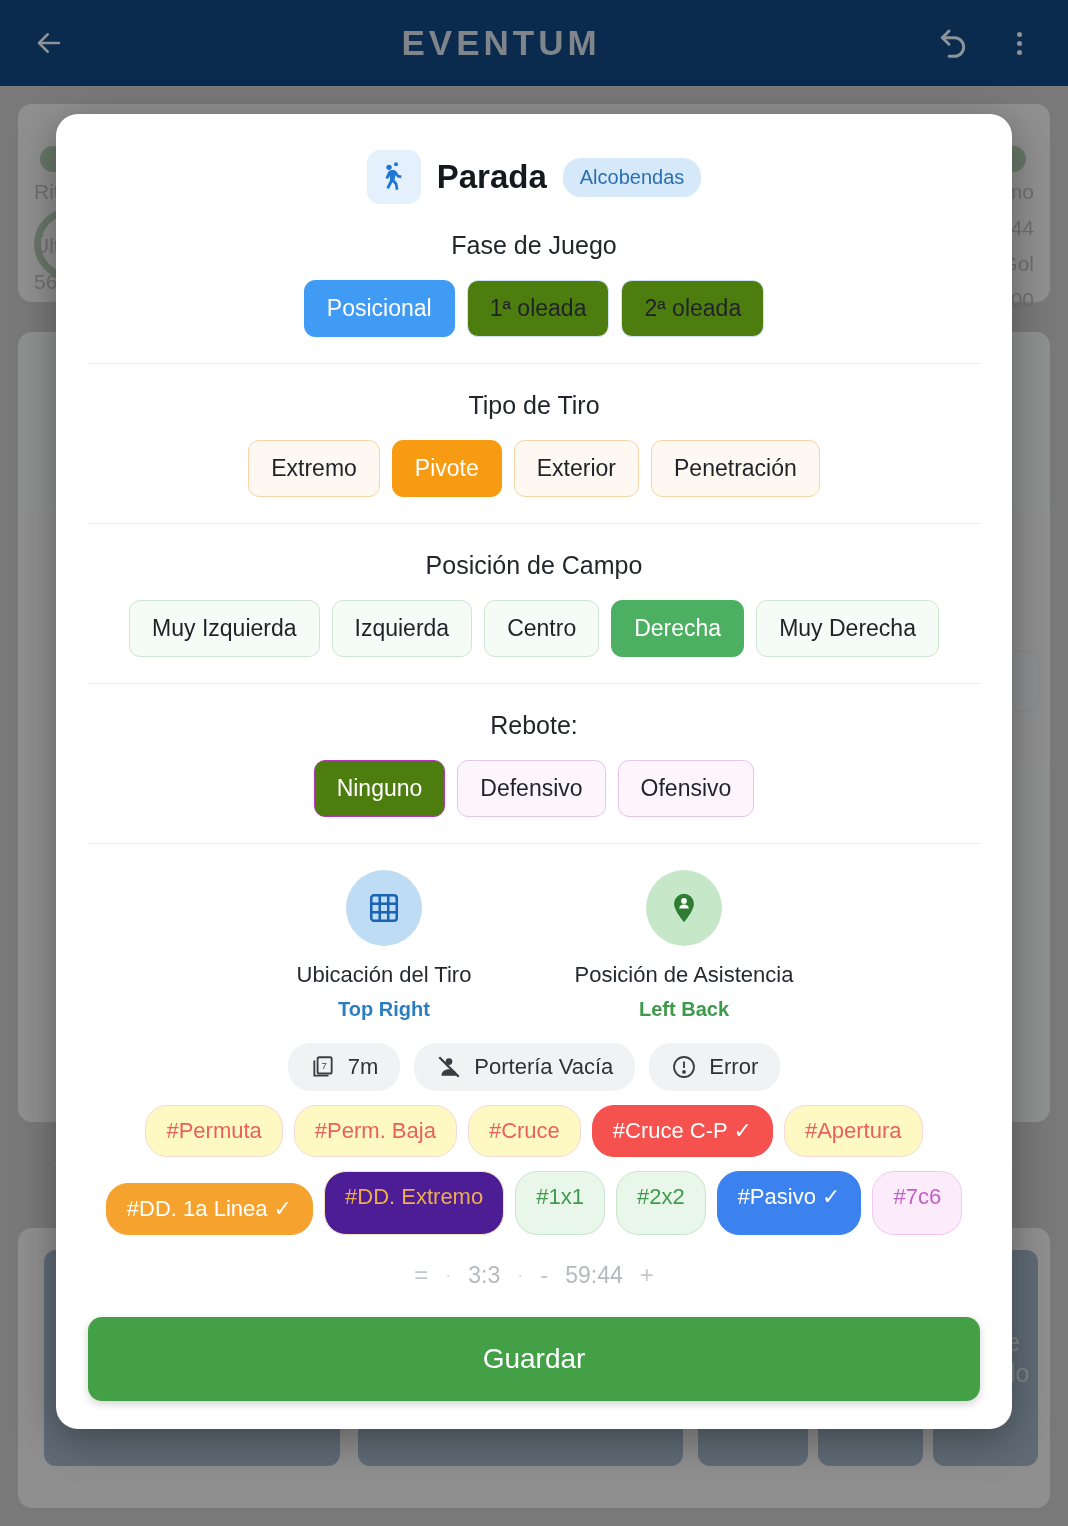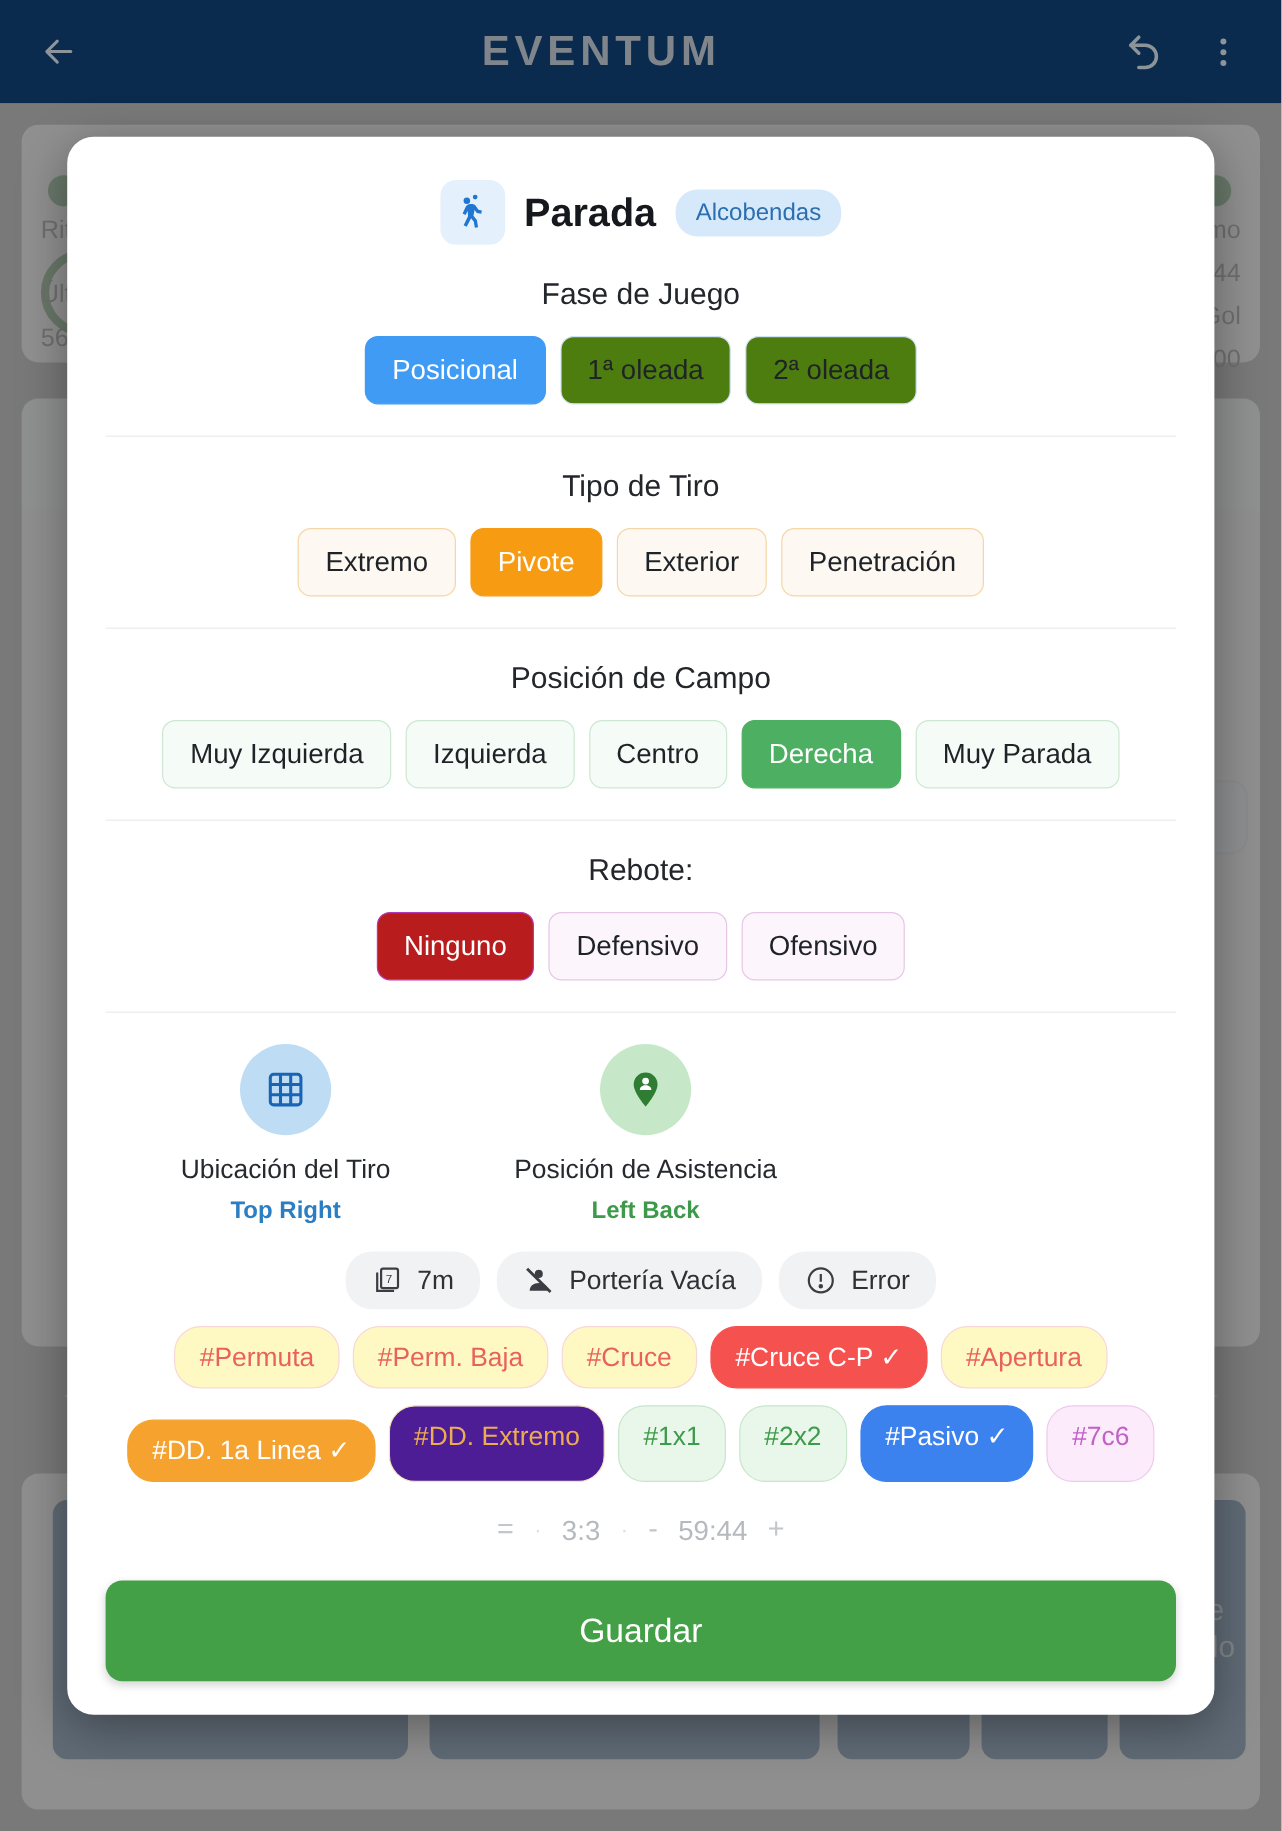--- a/index.html
+++ b/index.html
@@ -140,30 +140,30 @@
   .opt.blue       { background: #4d7c0f; border-color: #cfe2f5; color: #1f2328; }
   .opt.blue.on    { background: #3f9bf4; border-color: #3f9bf4; color: #ffffff; }
   
   .opt.orange     { background: #fdf8f1; border-color: #f6d6a6; color: #1f2328; }
   .opt.orange.on  { background: #f79b12; border-color: #f79b12; color: #ffffff; }
   
   .opt.green      { background: #f5fbf6; border-color: #cde7d2; color: #1f2328; }
   .opt.green.on   { background: #4caf62; border-color: #4caf62; color: #ffffff; }
   
   .opt.purple     { background: #fcf6fc; border-color: #e6c5e6; color: #1f2328; }
-  .opt.purple.on  { background: #b91c1c; border-color: #b338b9; color: #ffffff; }
+  .opt.purple.on  { background: #4d7c0f; border-color: #b338b9; color: #ffffff; }
 
   .divider {
     height: 1px; background: #ececec;
     margin: 26px 0 0 0;
   }
 
   
   .pickers {
-    display: flex; justify-content: flex-start;
+    display: flex; justify-content: center;
     margin-top: 26px;
   }
   .picker { text-align: center; width: 300px; }
   .picker-circle {
     width: 76px; height: 76px; border-radius: 50%;
     margin: 0 auto 16px auto;
     display: flex; align-items: center; justify-content: center;
   }
   .picker-circle.blue  { background: #bedcf4; }
   .picker-circle.green { background: #c6e8c8; }
@@ -343,21 +343,21 @@
           <div class="opt orange">Exterior</div>
           <div class="opt orange">Penetración</div>
         </div>
         <div class="divider"></div>
         <div class="section-title">Posición de Campo</div>
         <div class="row">
           <div class="opt green">Muy Izquierda</div>
           <div class="opt green">Izquierda</div>
           <div class="opt green">Centro</div>
           <div class="opt green on">Derecha</div>
-          <div class="opt green">Muy Parada</div>
+          <div class="opt green">Muy Derecha</div>
         </div>
         <div class="divider"></div>
         <div class="section-title">Rebote:</div>
         <div class="row">
           <div class="opt purple on">Ninguno</div>
           <div class="opt purple">Defensivo</div>
           <div class="opt purple">Ofensivo</div>
         </div>
       </div>
 

